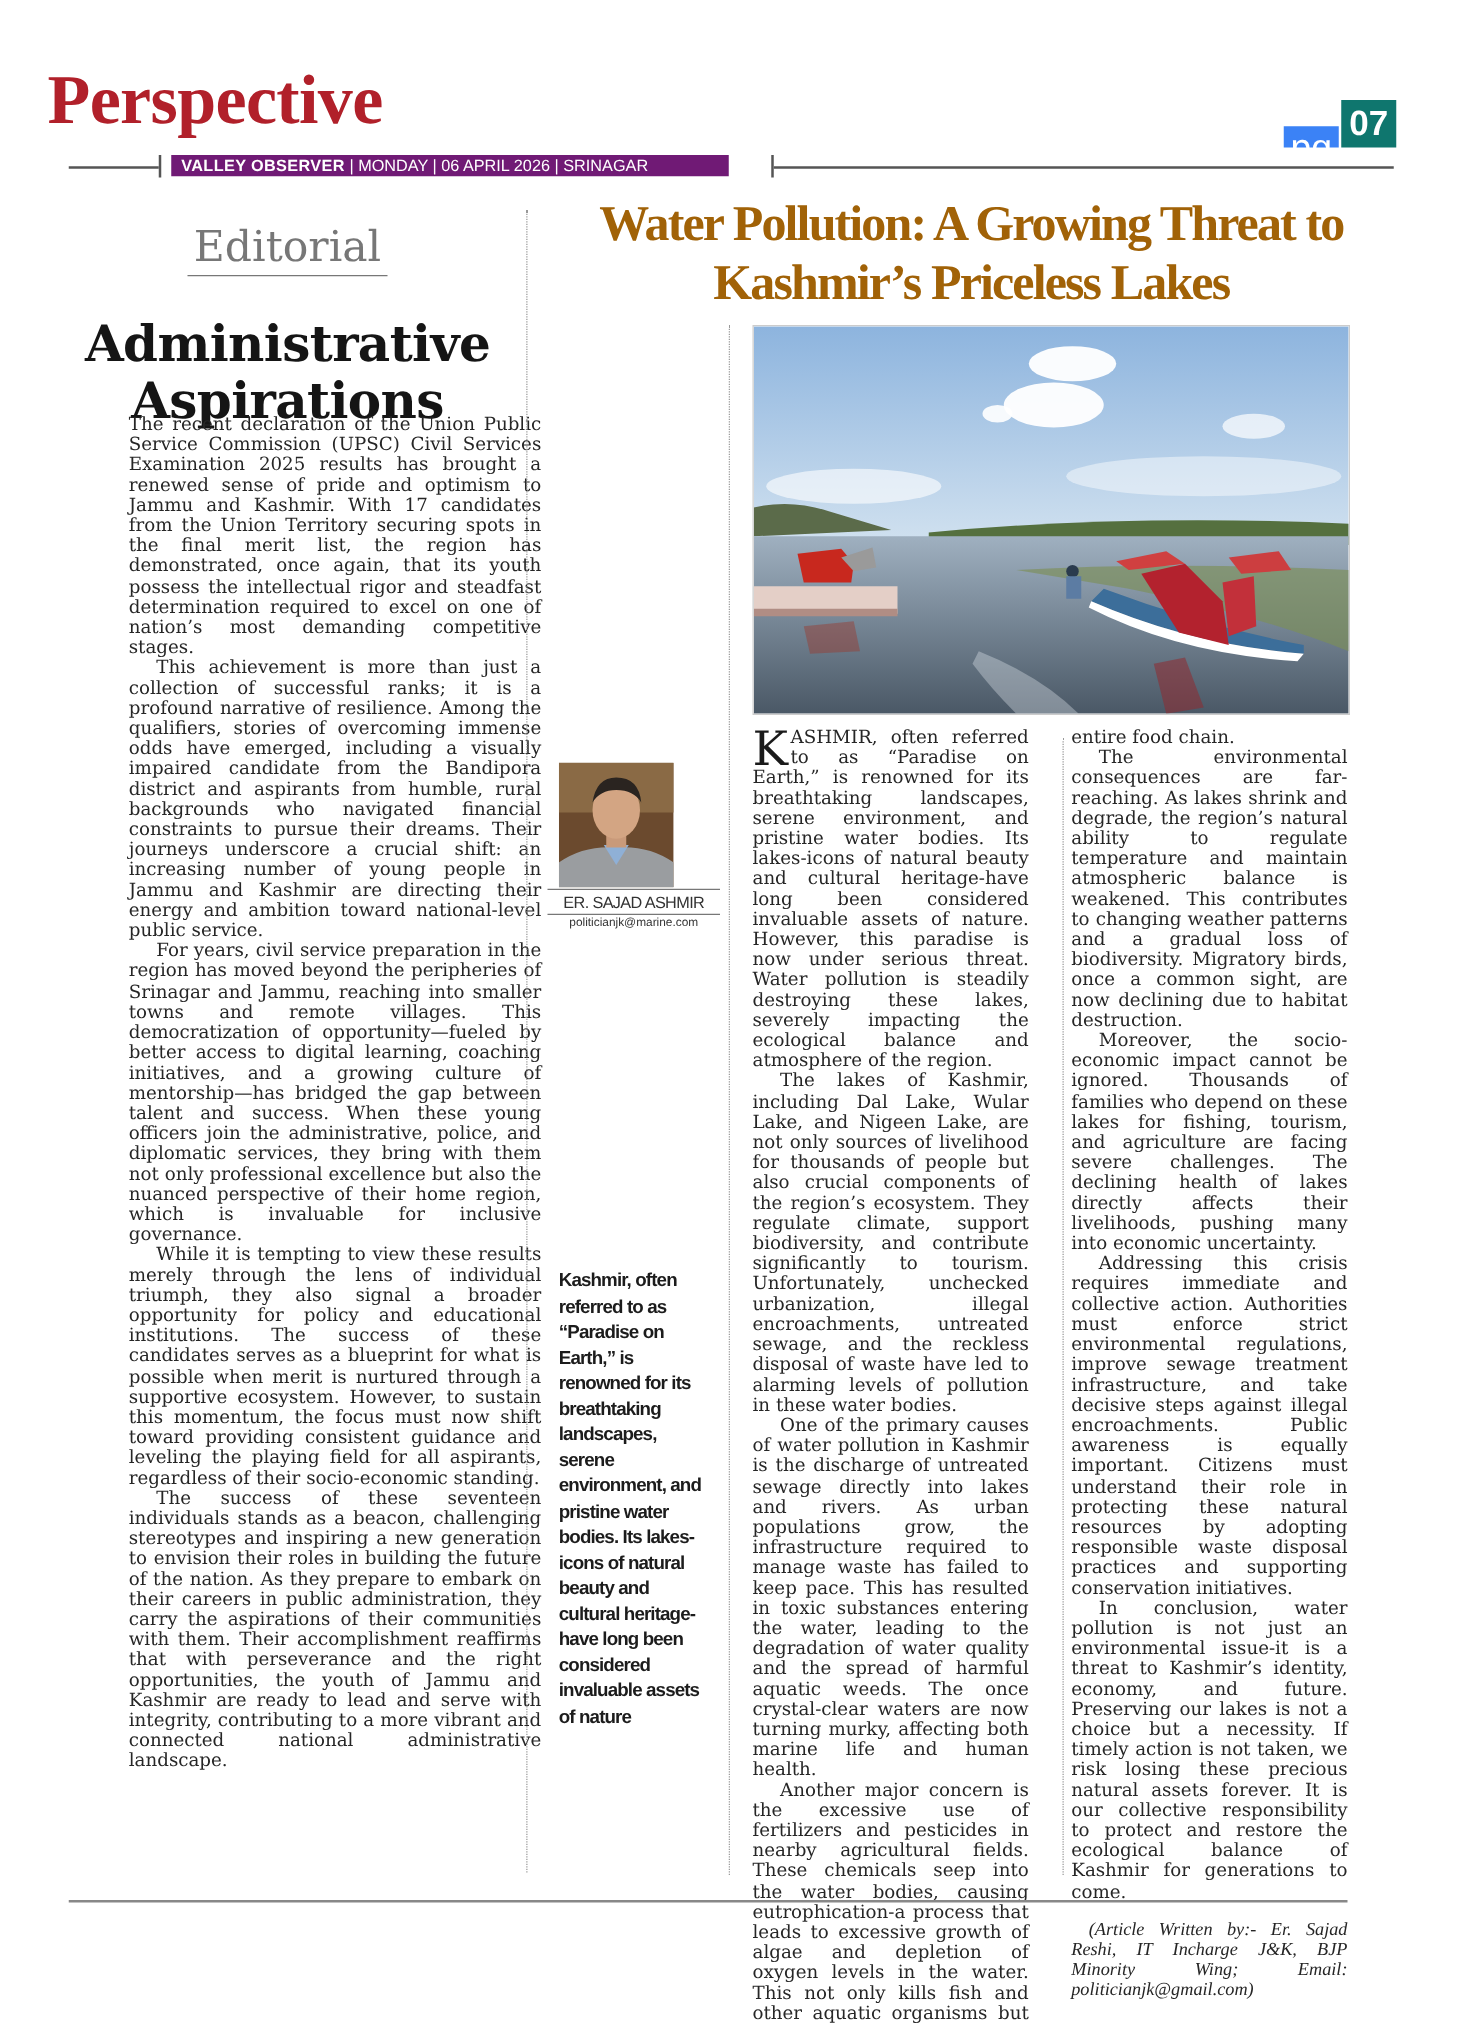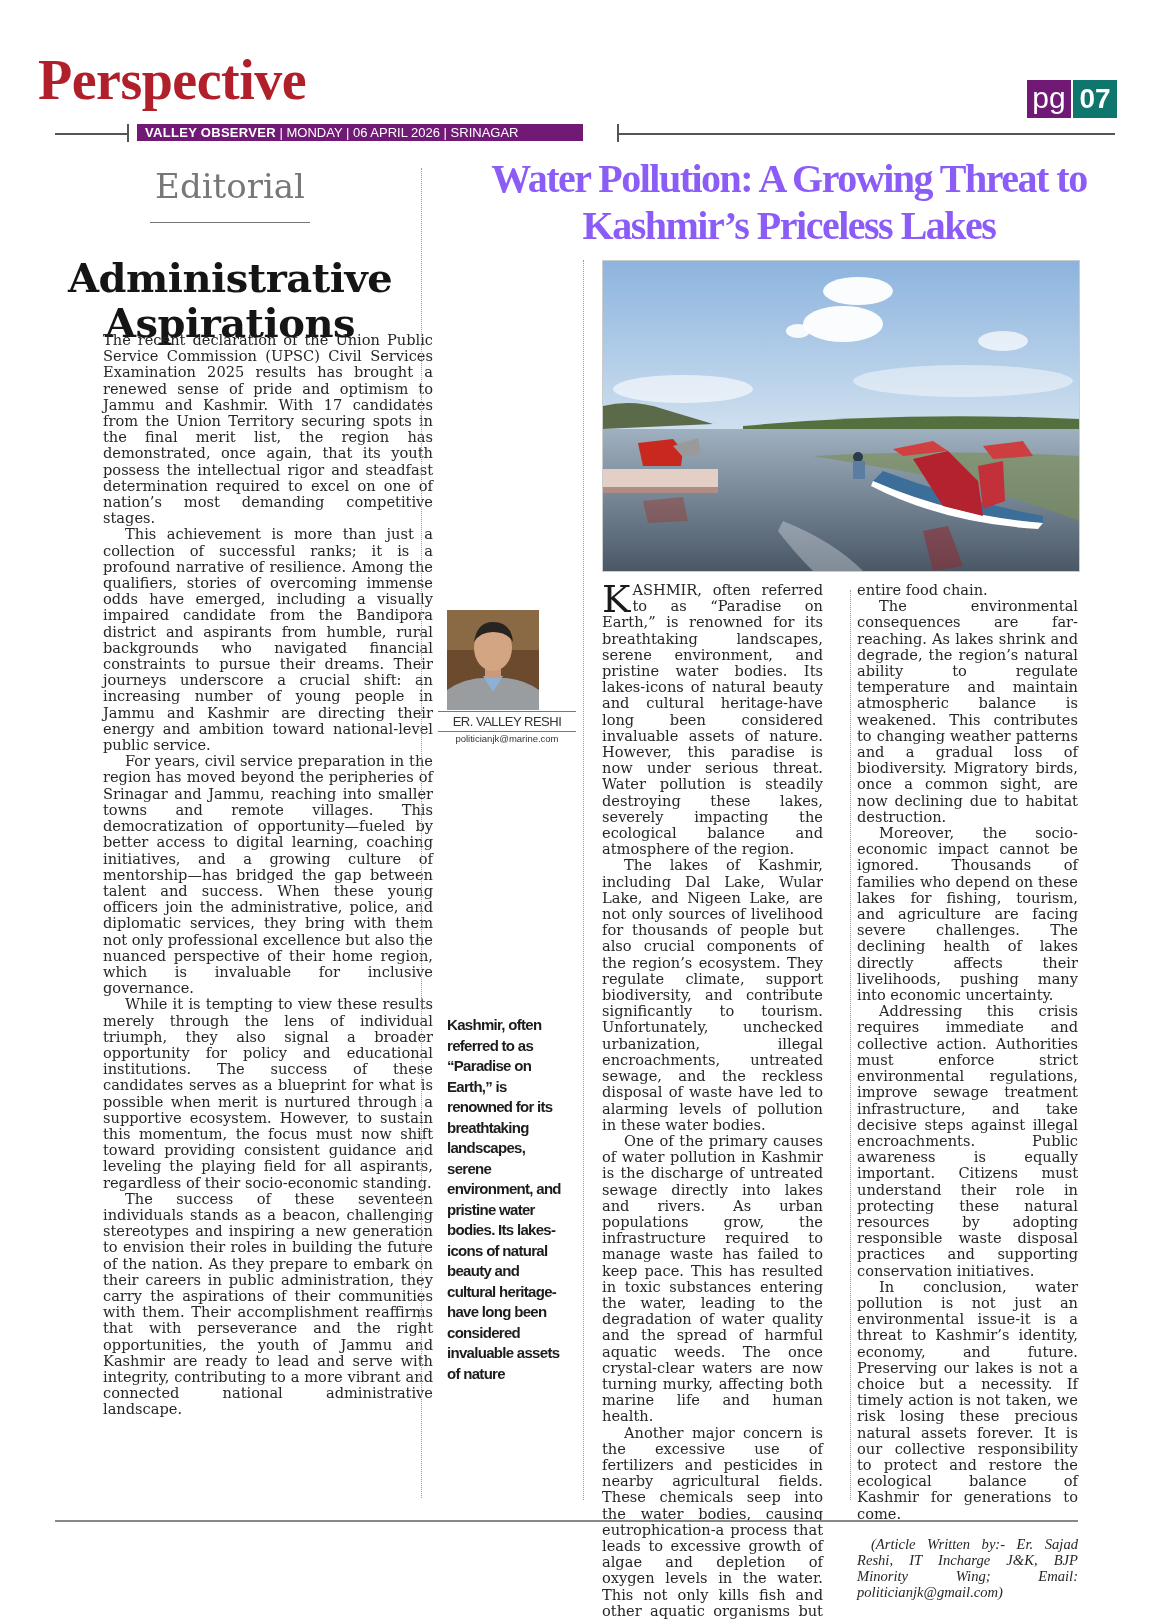--- a/index.html
+++ b/index.html
@@ -5,33 +5,33 @@
   html, body { margin:0; padding:0; background:#fff; }
   body { width:1170px; height:1620px; position:relative; overflow:hidden; color:#1e1e1e; font-family:"DejaVu Serif", serif; }
   .masthead-title { position:absolute; left:38px; top:52px; font-family:"Liberation Serif", serif; font-weight:bold; font-size:56px; color:#b1202a; letter-spacing:-0.5px; line-height:1; }
   .rule-left { position:absolute; left:55px; top:133px; width:72px; height:2px; background:#555; }
   .rule-left-tick { position:absolute; left:127px; top:124px; width:2px; height:18px; background:#555; }
   .infobar { position:absolute; left:137px; top:124px; width:446px; height:17px; background:#701a75; color:#fff; font-family:"Liberation Sans", sans-serif; font-size:13px; line-height:17px; padding-left:8px; white-space:nowrap; box-sizing:border-box; }
   .infobar b { font-weight:900; letter-spacing:0.3px; }
   .rule-right-tick { position:absolute; left:617px; top:124px; width:2px; height:18px; background:#555; }
   .rule-right { position:absolute; left:619px; top:133px; width:496px; height:2px; background:#555; }
   .pgbox { position:absolute; left:1027px; top:80px; height:38px; display:flex; font-family:"Liberation Sans", sans-serif; color:#fff; }
-  .pgbox .pg { background:#701a75; width:44px; text-align:center; font-size:30px; line-height:36px; }
+  .pgbox .pg { background:#3b82f6; width:44px; text-align:center; font-size:30px; line-height:36px;margin-top:21px; }
   .pgbox .num { background:#0f766e; width:44px; margin-left:2px; text-align:center; font-size:28px; line-height:38px; font-weight:bold; }
   .col-left { position:absolute; left:55px; top:160px; width:350px; }
-  .section-label { text-align:center; font-family:"DejaVu Serif", serif; font-size:34px; color:#777; line-height:44px; margin:4px auto; width:160px; border-bottom:1.5px solid #777; padding-bottom:14px; }
+  .section-label { text-align:center; font-family:"DejaVu Serif", serif; font-size:34px; color:#777; line-height:44px; margin:16px auto; width:160px; border-bottom:1.5px solid #777; padding-bottom:0; }
   .ed-headline { text-align:center; font-family:"DejaVu Serif", serif; font-weight:bold; font-size:40px; line-height:45px; margin-top:32px; color:#151515; letter-spacing:-0.5px; }
   .body-text { font-family:"DejaVu Serif", serif; font-size:14.6px; line-height:16.2px; text-align:justify; hyphens:auto; color:#262626; }
   .body-text p { margin:0; text-indent:22px; }
   .body-text p.first { text-indent:0; }
   .ed-body { position:absolute; left:55px; top:332px; width:330px;margin-left:48px; }
   .vsep1 { position:absolute; left:421px; top:168px; width:0; height:1330px; border-left:1px dotted #999; }
   .vsep2 { position:absolute; left:583px; top:260px; width:0; height:1240px; border-left:1px dotted #999; }
   .vsep3 { position:absolute; left:850px; top:590px; width:0; height:910px; border-left:1px dotted #999; }
-  .main-headline { position:absolute; left:444px; top:155px; width:690px; text-align:center; font-family:"Liberation Serif", serif; font-weight:bold; font-size:40px; line-height:47px; color:#8b5cf6; letter-spacing:-1.5px; }
+  .main-headline { position:absolute; left:432px; top:155px; width:690px; text-align:center; font-family:"Liberation Serif", serif; font-weight:bold; font-size:40px; line-height:47px; color:#a16207; letter-spacing:-1.5px; }
   .photo { position:absolute; left:602px; top:260px; width:476px; height:310px; overflow:hidden; border:1px solid #ccc; }
   .author-photo { position:absolute; left:447px; top:610px; width:92px; height:100px; overflow:hidden; }
   .author-rule-top { position:absolute; left:438px; top:711px; width:138px; height:1px; background:#777; }
   .author-name { position:absolute; left:438px; top:714px; width:138px; text-align:center; font-family:"Liberation Sans", sans-serif; font-size:13px; color:#333; letter-spacing:-0.5px; }
   .author-rule-bot { position:absolute; left:438px; top:731px; width:138px; height:1px; background:#777; }
   .author-email { position:absolute; left:438px; top:733px; width:138px; text-align:center; font-family:"Liberation Sans", sans-serif; font-size:9.5px; color:#333; }
   .pullquote { position:absolute; left:447px; top:1015px; width:120px; font-family:"Liberation Sans", sans-serif; font-weight:bold; font-size:15px; line-height:20.5px; color:#1c1c1c; letter-spacing:-0.7px; }
   .art-col1 { position:absolute; left:602px; top:582px; width:221px; }
   .art-col2 { position:absolute; left:857px; top:582px; width:221px; }
   .dropcap { float:left; font-family:"DejaVu Serif", serif; font-size:38px; line-height:30px; margin:2px 2px 0 0; color:#1a1a1a; }
@@ -118,21 +118,21 @@
     <rect width="92" height="100" fill="#6b4a2e"></rect>
     <rect x="0" y="0" width="92" height="40" fill="#8a6a45"></rect>
     <path d="M0 100 L0 80 Q20 66 46 68 Q72 66 92 80 L92 100 Z" fill="#9a9da0"></path>
     <path d="M36 66 L46 82 L56 66 Z" fill="#8fb0d6"></path>
     <rect x="38" y="52" width="16" height="16" fill="#c99a7a"></rect>
     <ellipse cx="46" cy="38" rx="19" ry="23" fill="#d3a583"></ellipse>
     <path d="M27 32 Q30 12 46 12 Q64 12 66 32 Q60 22 46 22 Q33 22 27 32 Z" fill="#2a2420"></path>
   </svg>
 </div>
 <div class="author-rule-top"></div>
-<div class="author-name">ER. VALLEY RESHI</div>
+<div class="author-name">ER. SAJAD ASHMIR</div>
 <div class="author-rule-bot"></div>
 <div class="author-email">politicianjk@marine.com</div>
 
 <div class="pullquote">Kashmir, often referred to as “Paradise on Earth,” is renowned for its breathtaking landscapes, serene environment, and pristine water bodies. Its lakes-icons of natural beauty and cultural heritage-have long been considered invaluable assets of nature</div>
 
 <div class="art-col1 body-text">
   <p class="first"><span class="dropcap">K</span><span>ASHMIR, often referred to as “Paradise on Earth,” is renowned for its breathtaking landscapes, serene environment, and pristine water bodies. Its lakes-icons of natural beauty and cultural heritage-have long been considered invaluable assets of nature. However, this paradise is now under serious threat. Water pollution is steadily destroying these lakes, severely impacting the ecological balance and atmosphere of the region.</span></p>
   <p>The lakes of Kashmir, including Dal Lake, Wular Lake, and Nigeen Lake, are not only sources of livelihood for thousands of people but also crucial components of the region’s ecosystem. They regulate climate, support biodiversity, and contribute significantly to tourism. Unfortunately, unchecked urbanization, illegal encroachments, untreated sewage, and the reckless disposal of waste have led to alarming levels of pollution in these water bodies.</p>
   <p>One of the primary causes of water pollution in Kashmir is the discharge of untreated sewage directly into lakes and rivers. As urban populations grow, the infrastructure required to manage waste has failed to keep pace. This has resulted in toxic substances entering the water, leading to the degradation of water quality and the spread of harmful aquatic weeds. The once crystal-clear waters are now turning murky, affecting both marine life and human health.</p>
   <p>Another major concern is the excessive use of fertilizers and pesticides in nearby agricultural fields. These chemicals seep into the water bodies, causing eutrophication-a process that leads to excessive growth of algae and depletion of oxygen levels in the water. This not only kills fish and other aquatic organisms but also disrupts the</p>

